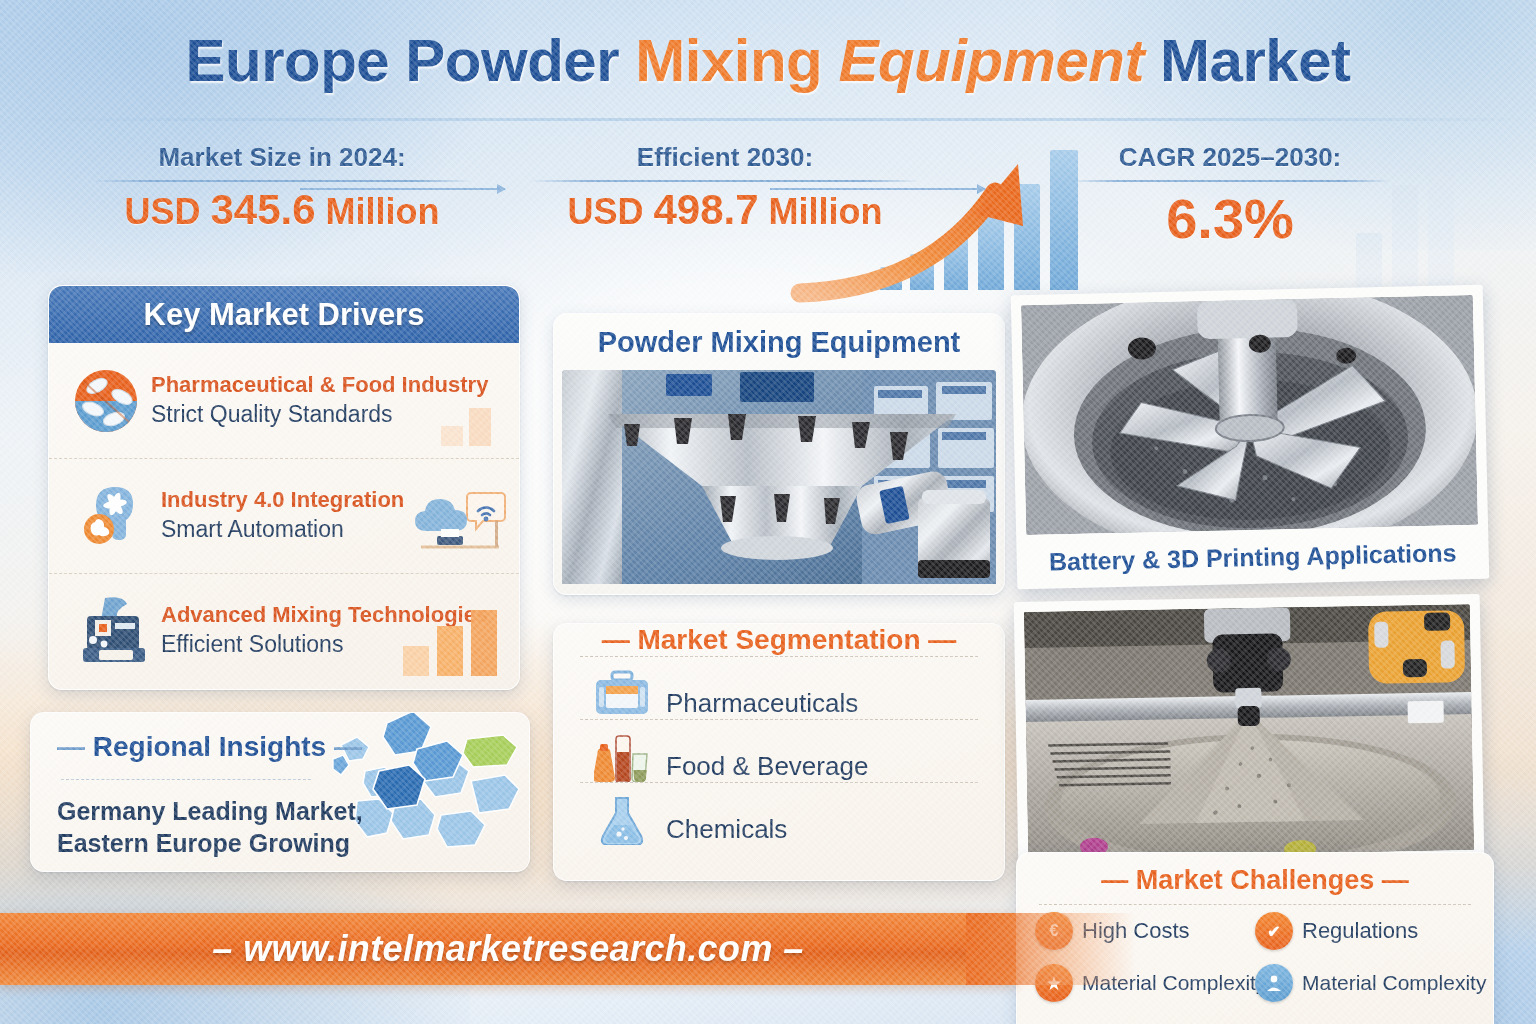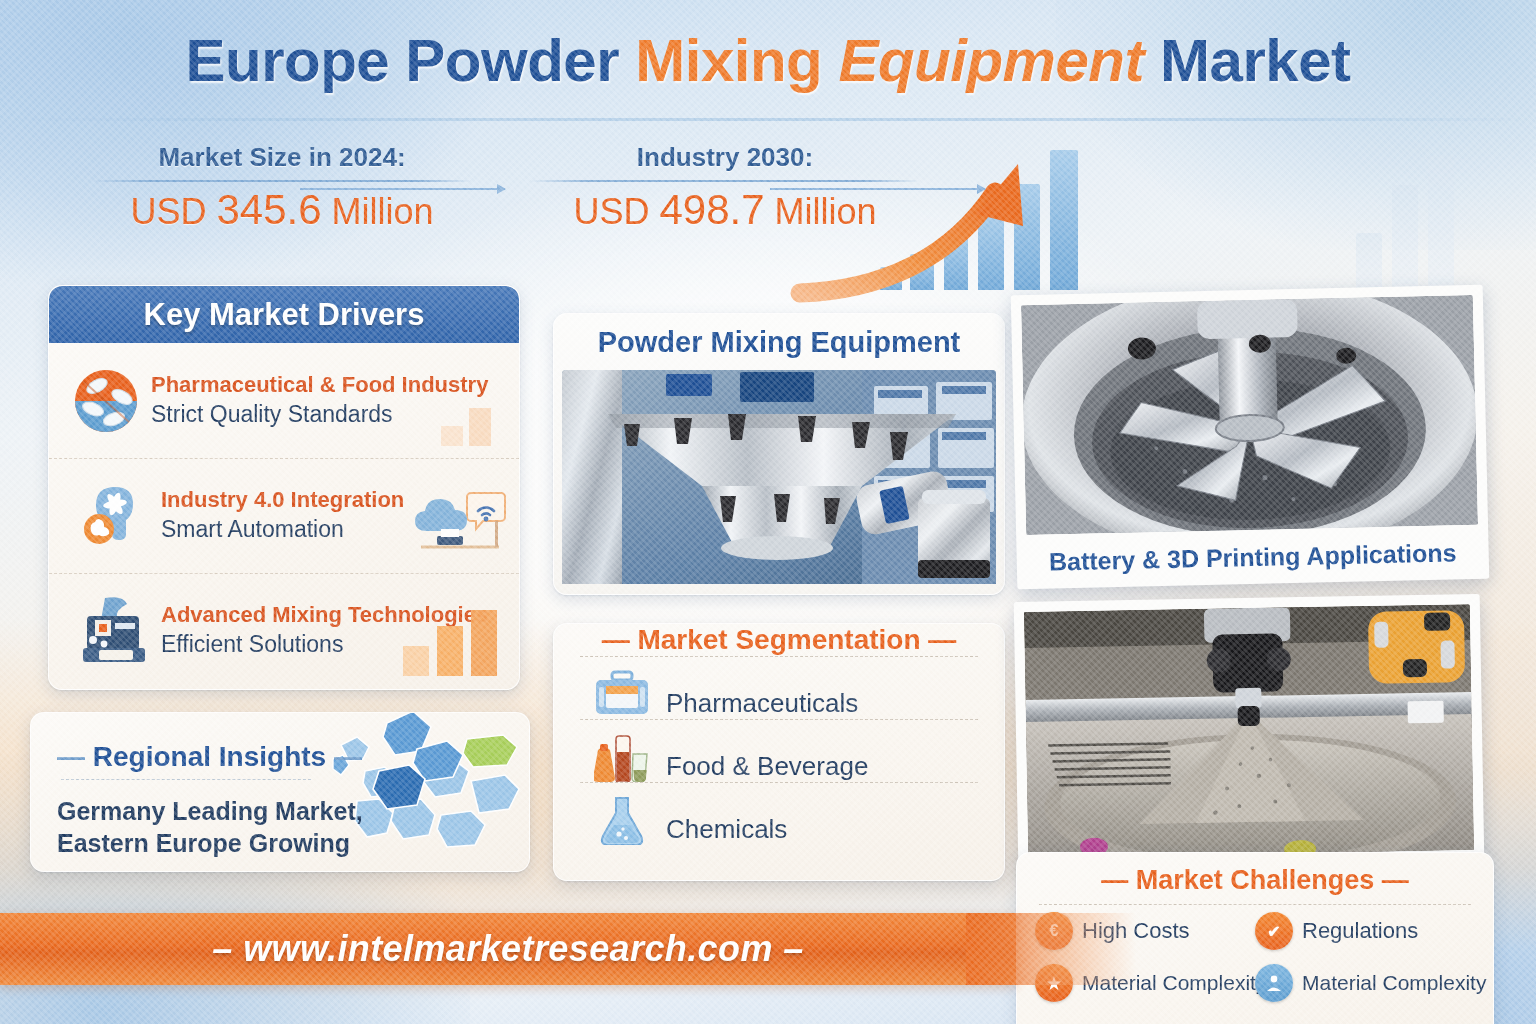--- a/index.html
+++ b/index.html
@@ -46,21 +46,21 @@
     background:linear-gradient(90deg, rgba(160,195,226,0) 0%, rgba(160,195,226,.55) 18%, rgba(160,195,226,.65) 50%, rgba(160,195,226,.55) 82%, rgba(160,195,226,0) 100%);}
 
   
   .stat { position:absolute; text-align:center; }
   .stat .lbl {
     font-size:26px; font-weight:bold; color:#2d5a93; white-space:nowrap;
     text-shadow:0 1px 1px rgba(255,255,255,.8);
   }
   .stat .rule { height:2px; margin:7px auto 4px auto;
     background:linear-gradient(90deg, rgba(120,165,210,0) 0%, rgba(120,165,210,.85) 15%, rgba(120,165,210,.9) 85%, rgba(120,165,210,0) 100%); }
-  .stat .val { font-size:36px; font-weight:normal; color:#e8601c; white-space:nowrap;
+  .stat .val { font-size:36px; font-weight:bold; color:#e8601c; white-space:nowrap;
     text-shadow:0 1px 1px rgba(255,255,255,.75); }
   .stat .val .big{ font-size:42px; }
   #stat-2024 { left:92px; top:142px; width:380px; }
   #stat-2030 { left:530px; top:142px; width:390px; }
   #stat-cagr { left:1070px; top:142px; width:320px; }
   #stat-cagr .val { font-size:56px; }
 
   
   .mini-arrow{position:absolute;height:2px;background:#8cb4dc;}
   .mini-arrow:after{content:"";position:absolute;right:-1px;top:-4px;border-left:9px solid #8cb4dc;border-top:5px solid transparent;border-bottom:5px solid transparent;}
@@ -89,21 +89,21 @@
   .driver-row{position:relative;display:flex;align-items:center;height:115px;padding:0 14px 0 18px;}
   .driver-row + .driver-row{border-top:1px dashed #d9cfc2;padding-left:28px;}
   .driver-ico{width:78px;height:78px;flex:0 0 78px;position:relative;margin-right:6px;}
   .driver-txt{flex:1;min-width:0;}
   .driver-title{font-size:22px;font-weight:bold;color:#d9531e;line-height:1.1;white-space:nowrap;}
   .driver-sub{font-size:23px;color:#1f3a5f;line-height:1.25;margin-top:3px;white-space:nowrap;}
   .row-deco{position:absolute;right:8px;bottom:8px;opacity:.55;}
 
   
   #regional{left:30px;top:712px;width:500px;height:160px;overflow:hidden;}
-  #regional .hd{position:absolute;left:26px;top:18px;font-size:28px;font-weight:bold;color:#1e4f96;white-space:nowrap;margin-top:10px;}
+  #regional .hd{position:absolute;left:26px;top:18px;font-size:28px;font-weight:bold;color:#1e4f96;white-space:nowrap;}
   #regional .hd .d{color:#6e9ccb;font-weight:bold;}
   #regional .sep{position:absolute;left:30px;top:66px;width:250px;border-top:1px dashed #bcc9d6;}
   #regional .body{position:absolute;left:26px;top:82px;font-size:25px;font-weight:bold;color:#1f3a5f;line-height:1.28;white-space:nowrap;}
   #regional .map{position:absolute;right:-6px;top:-8px;width:290px;height:176px;}
 
   
   #pme{left:553px;top:313px;width:452px;height:282px;padding:0;overflow:hidden;
        background:linear-gradient(180deg,#fdfdfc 0%,#f7f5f1 100%);}
   #pme .cap{height:56px;display:flex;align-items:center;justify-content:center;
     font-size:29px;font-weight:bold;color:#1e4f96;text-shadow:0 1px 1px rgba(255,255,255,.9);}
@@ -196,26 +196,31 @@
   </div>
 
   <div class="stat" id="stat-2024">
     <div class="lbl">Market Size in 2024:</div>
     <div class="rule"></div>
     <div class="val"><span>USD </span><span class="big">345.6</span><span> Million</span></div>
   </div>
   <div class="mini-arrow" style="left:300px;top:188px;width:205px;"></div>
 
   <div class="stat" id="stat-2030">
-    <div class="lbl">Industry 2030:</div>
+    <div class="lbl">Efficient 2030:</div>
     <div class="rule"></div>
     <div class="val"><span>USD </span><span class="big">498.7</span><span> Million</span></div>
   </div>
   <div class="mini-arrow" style="left:770px;top:188px;width:215px;"></div>
 
+  <div class="stat" id="stat-cagr">
+    <div class="lbl">CAGR 2025–2030:</div>
+    <div class="rule"></div>
+    <div class="val">6.3%</div>
+  </div>
 
   <div class="card" id="drivers">
     <div id="drivers-head">Key Market Drivers</div>
 
     <div class="driver-row">
       <div class="driver-ico">
         <svg width="78" height="78" viewBox="0 0 78 78">
           <circle cx="39" cy="39" r="31" fill="#e8601c"></circle>
           <path d="M8 39 A31 31 0 0 0 70 39 Z" fill="#5c9dd0"></path>
           <g fill="#f4f8fb" stroke="#cfdde8" stroke-width="1">

